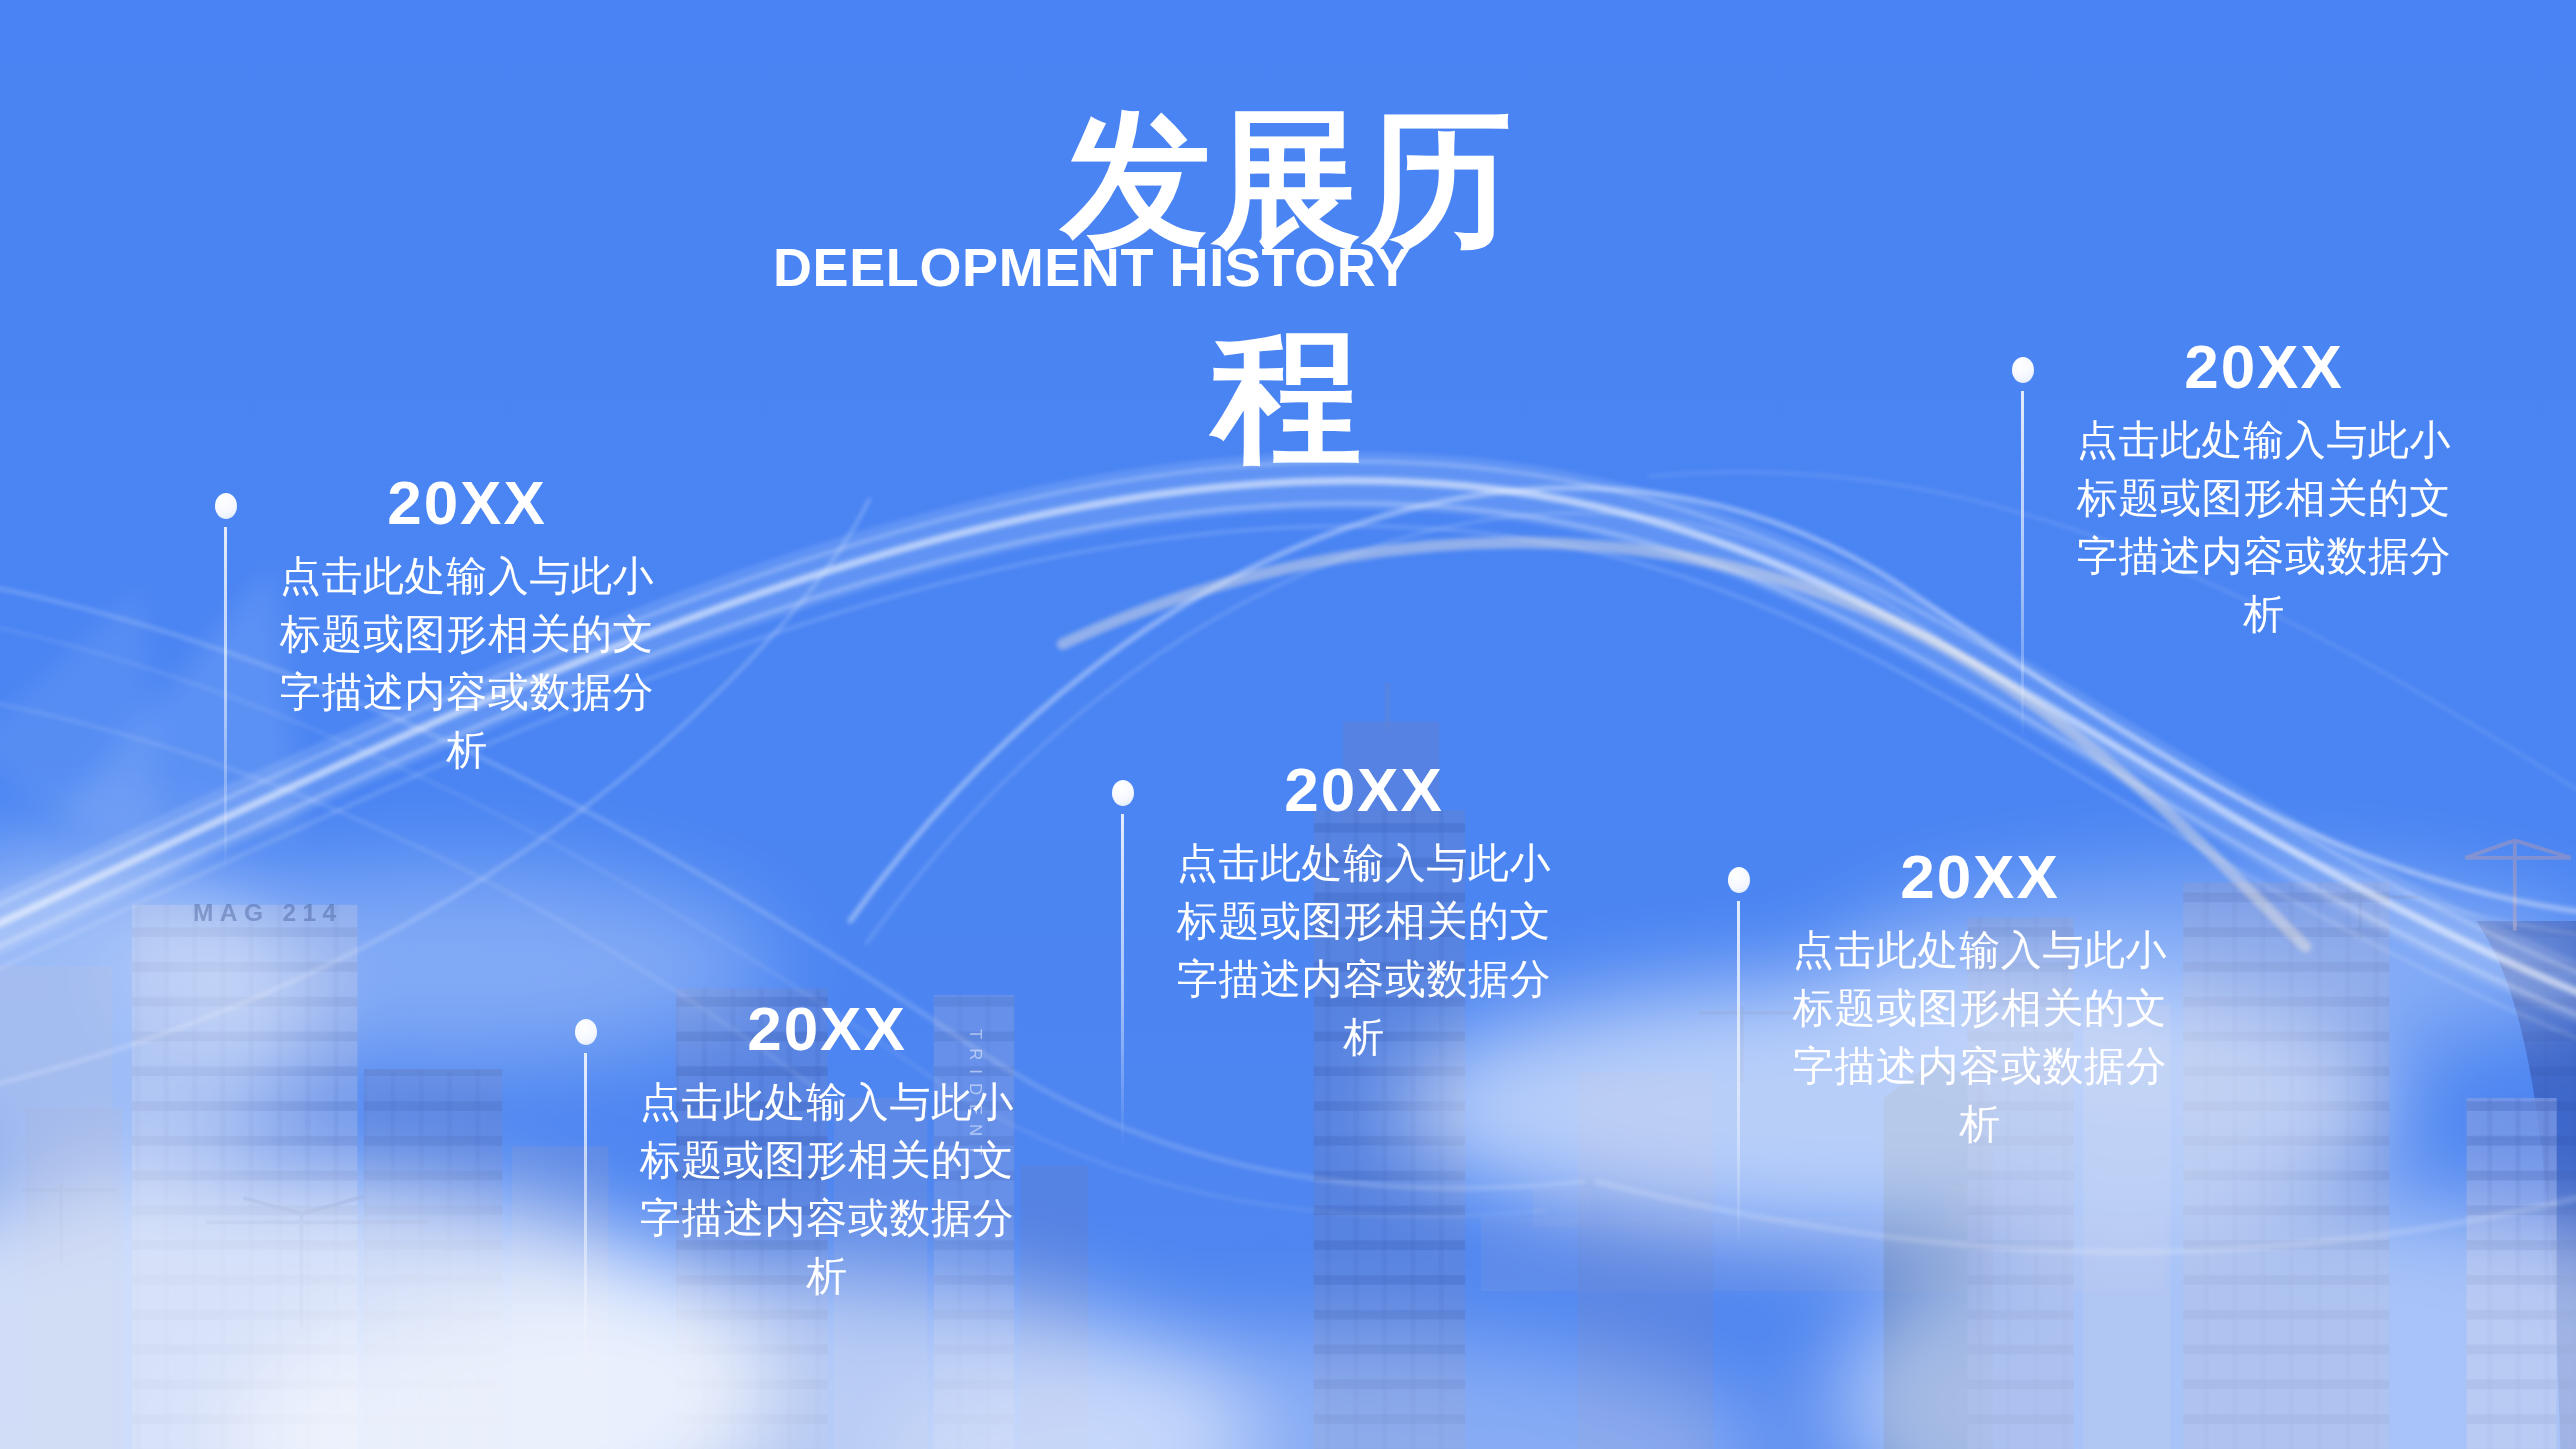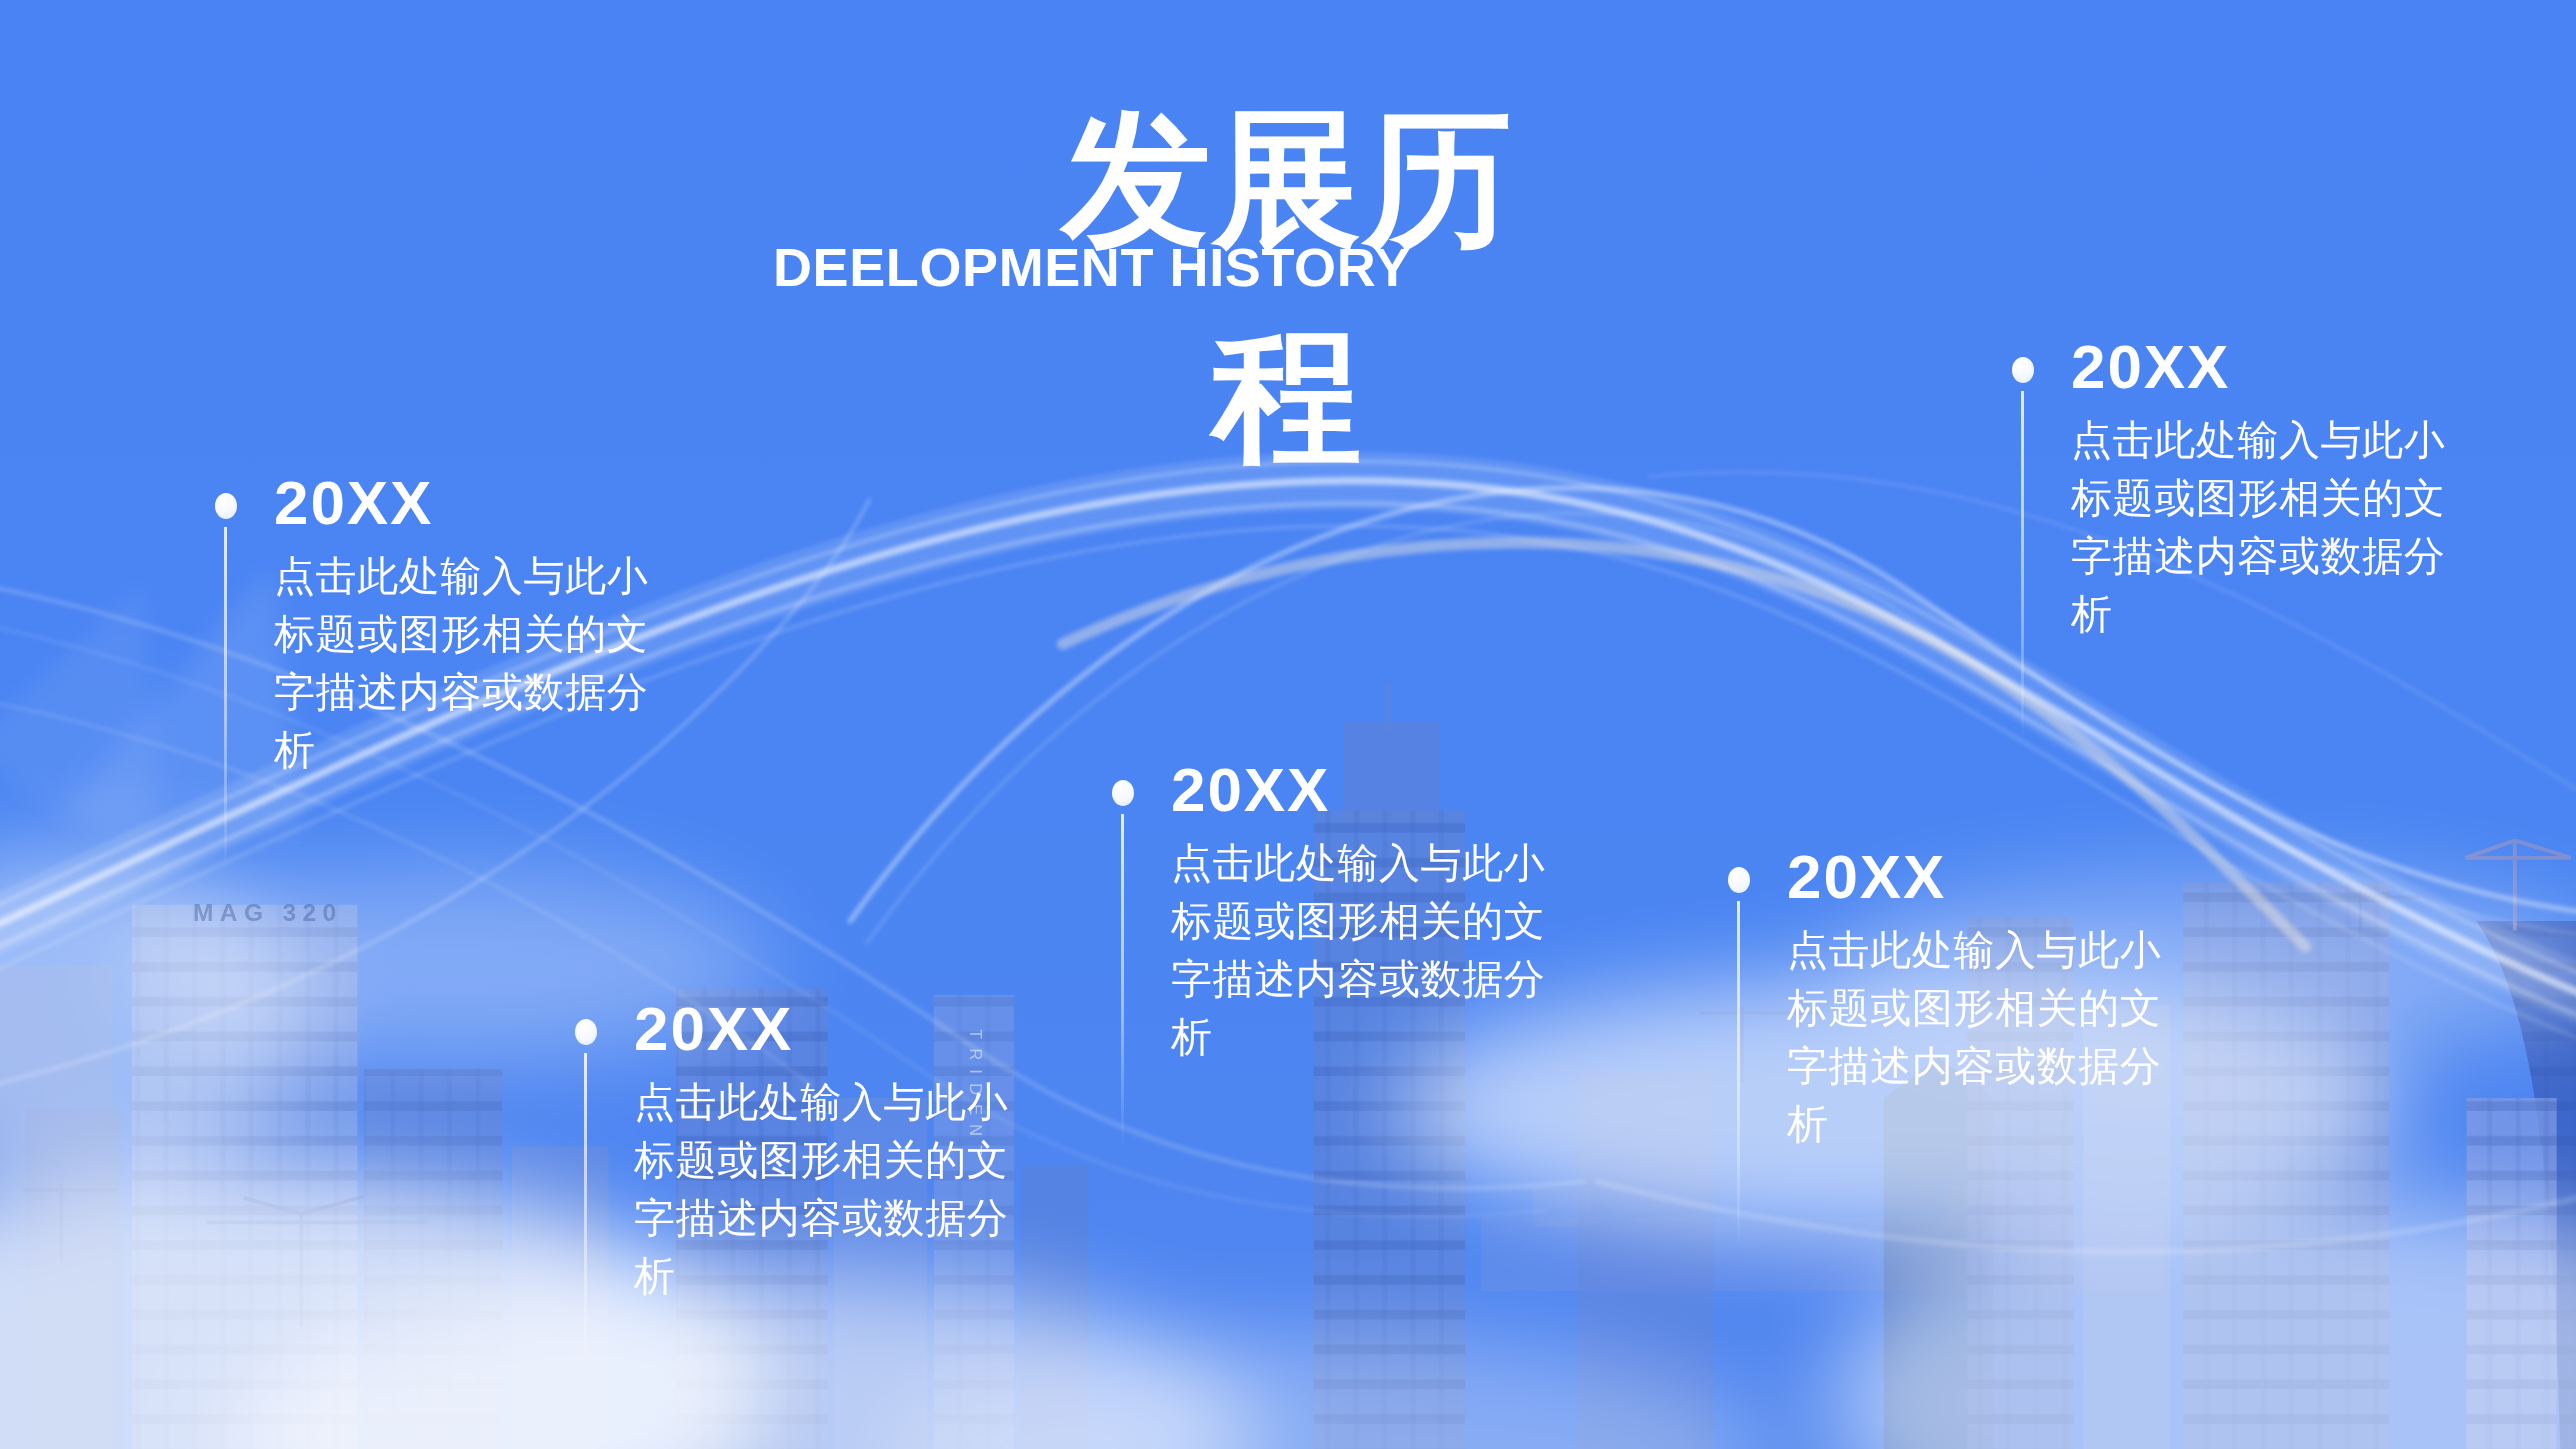--- a/index.html
+++ b/index.html
@@ -8,21 +8,21 @@
     background:linear-gradient(180deg,#4a84f4 0%,#4a85f3 55%,#5186ef 100%);}
   .stage svg.bg{position:absolute;left:0;top:0;width:2576px;height:1449px;}
 
   
   .title-cn{position:absolute;left:1030px;top:72px;width:515px;text-align:center;
     color:#fff;font-size:149px;font-weight:700;line-height:216px;letter-spacing:1.3px;}
   .title-en{position:absolute;left:773px;top:236px;width:1030px;text-align:left;
     color:#fff;font-size:54px;font-weight:700;letter-spacing:0.6px;white-space:nowrap;}
 
   
-  .tl-item{position:absolute;color:#fff;}
+  .tl-item{position:absolute;color:#fff;text-align:center;}
   .tl-year{font-size:62px;font-weight:700;letter-spacing:1.9px;line-height:62px;}
   .tl-desc{margin-top:13px;width:386px;font-size:41px;line-height:58px;
     letter-spacing:0.6px;font-weight:400;}
   .tl-dot{position:absolute;left:-59px;top:21px;width:22px;height:26px;border-radius:50%;
     background:radial-gradient(circle at 38% 30%,#ffffff 0%,#f5f8ff 55%,#dbe6f6 100%);}
   .tl-line{position:absolute;left:-50px;top:55px;width:2.6px;
     background:linear-gradient(to bottom,rgba(255,255,255,.85),rgba(255,255,255,.5) 55%,rgba(255,255,255,0) 100%);}
   #tl1{left:274px;top:472px}   #tl1 .tl-line{height:345px}
   #tl2{left:634px;top:998px}  #tl2 .tl-line{height:332px}
   #tl3{left:1171px;top:759px} #tl3 .tl-line{height:332px}
@@ -129,21 +129,21 @@
       <path d="M1345,1465 C1780,865 2430,615 2935,940 C3245,1150 3610,1430 4100,1460" stroke="#ffffff" stroke-width="4" opacity=".22"></path>
       <path d="M-100,895 C500,995 1060,1320 1510,1625 C1760,1795 2060,1875 2460,1835" stroke="#ffffff" stroke-width="6" opacity=".22"></path>
       <path d="M-100,955 C480,1060 1020,1380 1450,1675 C1700,1840 2000,1915 2400,1880" stroke="#ffffff" stroke-width="4" opacity=".14"></path>
       <path d="M-100,1075 C430,1160 910,1425 1260,1685" stroke="#ffffff" stroke-width="4" opacity=".18"></path>
       <path d="M-100,1705 C460,1585 860,1330 1130,1060 C1245,945 1310,855 1350,775" stroke="#ffffff" stroke-width="5" opacity=".28"></path>
       <path d="M2480,1835 C3000,1965 3520,1995 4100,1835" stroke="#ffffff" stroke-width="9" opacity=".18"></path>
       <path d="M2560,740 C3080,690 3520,910 4100,1290" stroke="#ffffff" stroke-width="4" opacity=".16"></path>
     </g>
   </svg>
 
-  <div class="label-mag">MAG 320</div>
+  <div class="label-mag">MAG 214</div>
   <div class="label-trident">TRIDENT</div>
 
   <div class="title-cn">发展历程</div>
   <div class="title-en">DEELOPMENT HISTORY</div>
 
   <div class="tl-item" id="tl1">
     <span class="tl-dot"></span>
     <span class="tl-line"></span>
     <div class="tl-year">20XX</div>
     <div class="tl-desc">点击此处输入与此小标题或图形相关的文字描述内容或数据分析</div>

